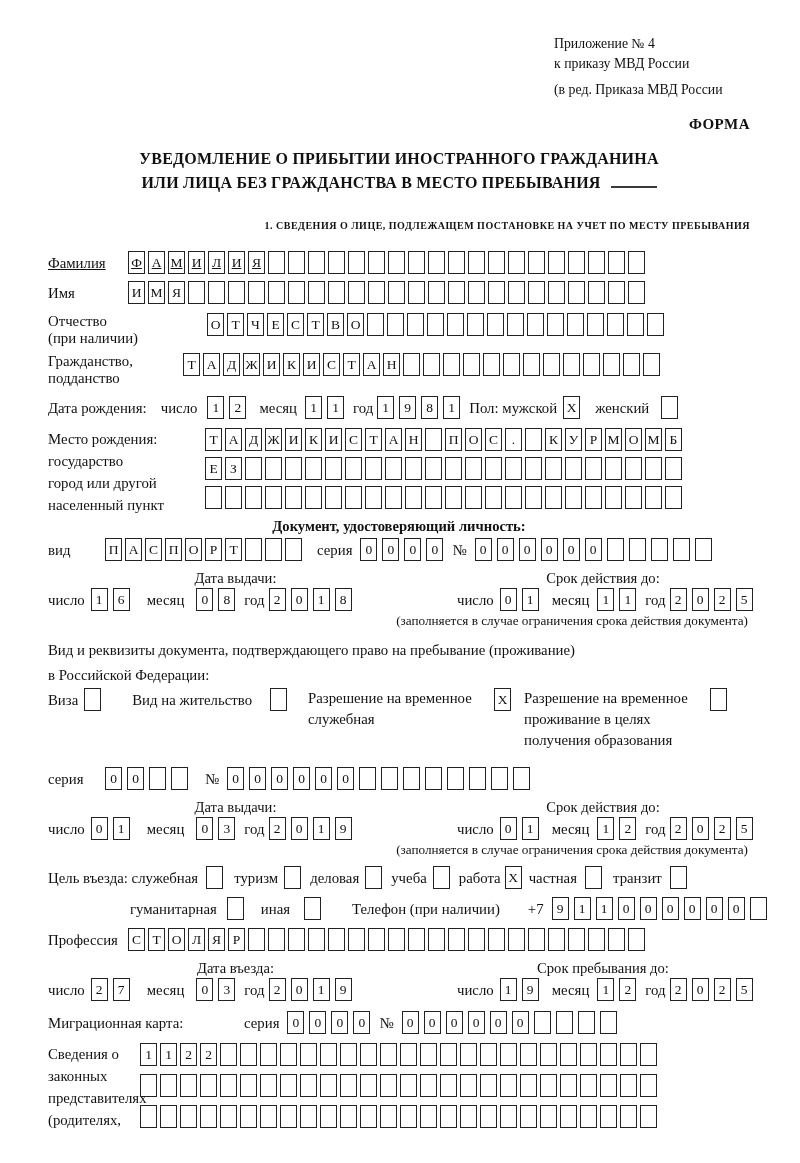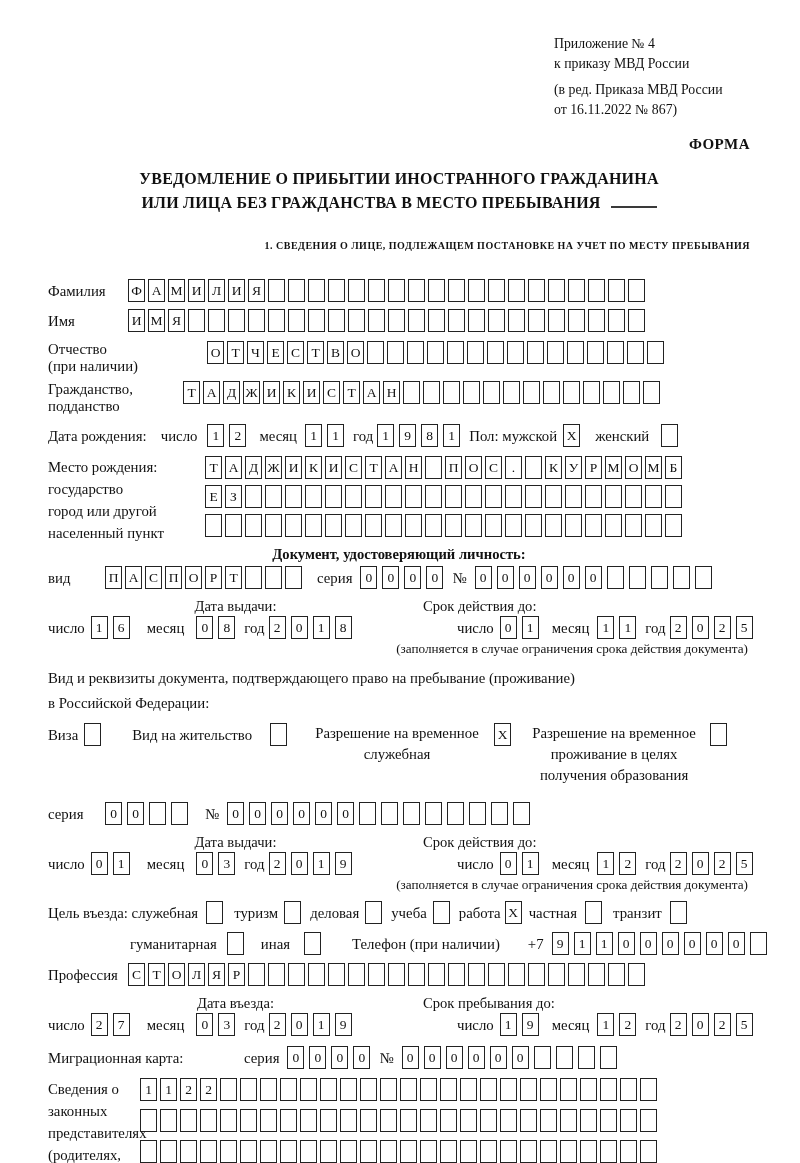--- a/index.html
+++ b/index.html
@@ -36,61 +36,60 @@
 
   .w-label-sm { width:80px; }
   .w-label-md { width:135px; }
   .w-label-lg { width:159px; }
   .w-label-place { width:157px; }
 
   .ml4{margin-left:4px}.ml6{margin-left:6px}.ml8{margin-left:8px}.ml10{margin-left:10px}
   .ml12{margin-left:12px}.ml14{margin-left:14px}.ml18{margin-left:18px}
   .ml28{margin-left:28px}.ml34{margin-left:34px}
 
-  .f-surname { margin-top:28px; }
+  .f-surname { margin-top:20px;text-decoration:underline; }
   .f-name { margin-top:5px; }
   .f-patronymic { margin-top:7px; }
   .f-citizenship { margin-top:6px; }
   .f-birthdate { margin-top:9px; }
   .f-birthplace { margin-top:7px; }
   .bp-rows .cells { margin-bottom:6px; display:flex; }
 
   .doc-heading { text-align:center; font-weight:bold; font-size:14.6px; margin-top:2px; }
   .f-doc { margin-top:3px; }
 
   .date-heads { display:flex; margin-top:7px; font-size:14.6px; }
   .dh-left { width:375px; text-align:center; flex:none; }
-  .dh-right { width:360px; flex:none; }
+  .dh-right { width:360px; text-align:center; flex:none; }
   .date-row { margin-top:1px; }
   .date-half { display:flex; align-items:flex-start; flex:none; width:375px; }
   .date-half.right { width:auto; }
   .small-note { text-align:right; font-size:13.2px; margin-top:0; padding-right:2px; }
 
   .permit-text { font-size:14.8px; margin-top:9px; line-height:25px; }
-  .f-visa { margin-top:7px; }
-  .cb-caption { font-size:14.8px; line-height:21px; text-align:center; flex:none; }
+  .f-visa { margin-top:0; }
+  .cb-caption { font-size:14.8px; line-height:21px; flex:none; }
   .f-permit-series { margin-top:16px; }
 
   .f-purpose { margin-top:8px; }
   .f-humanitarian { margin-top:6px; }
   .f-profession { margin-top:6px; }
   .f-migration { margin-top:8px; }
   .f-reps { margin-top:7px; }
   .rep-rows .cells { margin-bottom:8px; display:flex; }
 </style>
 </head>
 <body>
 
 <div class="page">
 
   <div class="annex">
     <div>Приложение № 4</div>
     <div>к приказу МВД России</div>
     <div class="amend">(в ред. Приказа МВД России</div>
-    <div>от 16.11.2022 № 867)</div>
   </div>
   <div class="forma">ФОРМА</div>
 
   <div class="title">
     <div>УВЕДОМЛЕНИЕ О ПРИБЫТИИ ИНОСТРАННОГО ГРАЖДАНИНА</div>
     <div>
       <span>ИЛИ ЛИЦА БЕЗ ГРАЖДАНСТВА В МЕСТО ПРЕБЫВАНИЯ</span><span class="blank-underline"></span>
     </div>
   </div>
 

